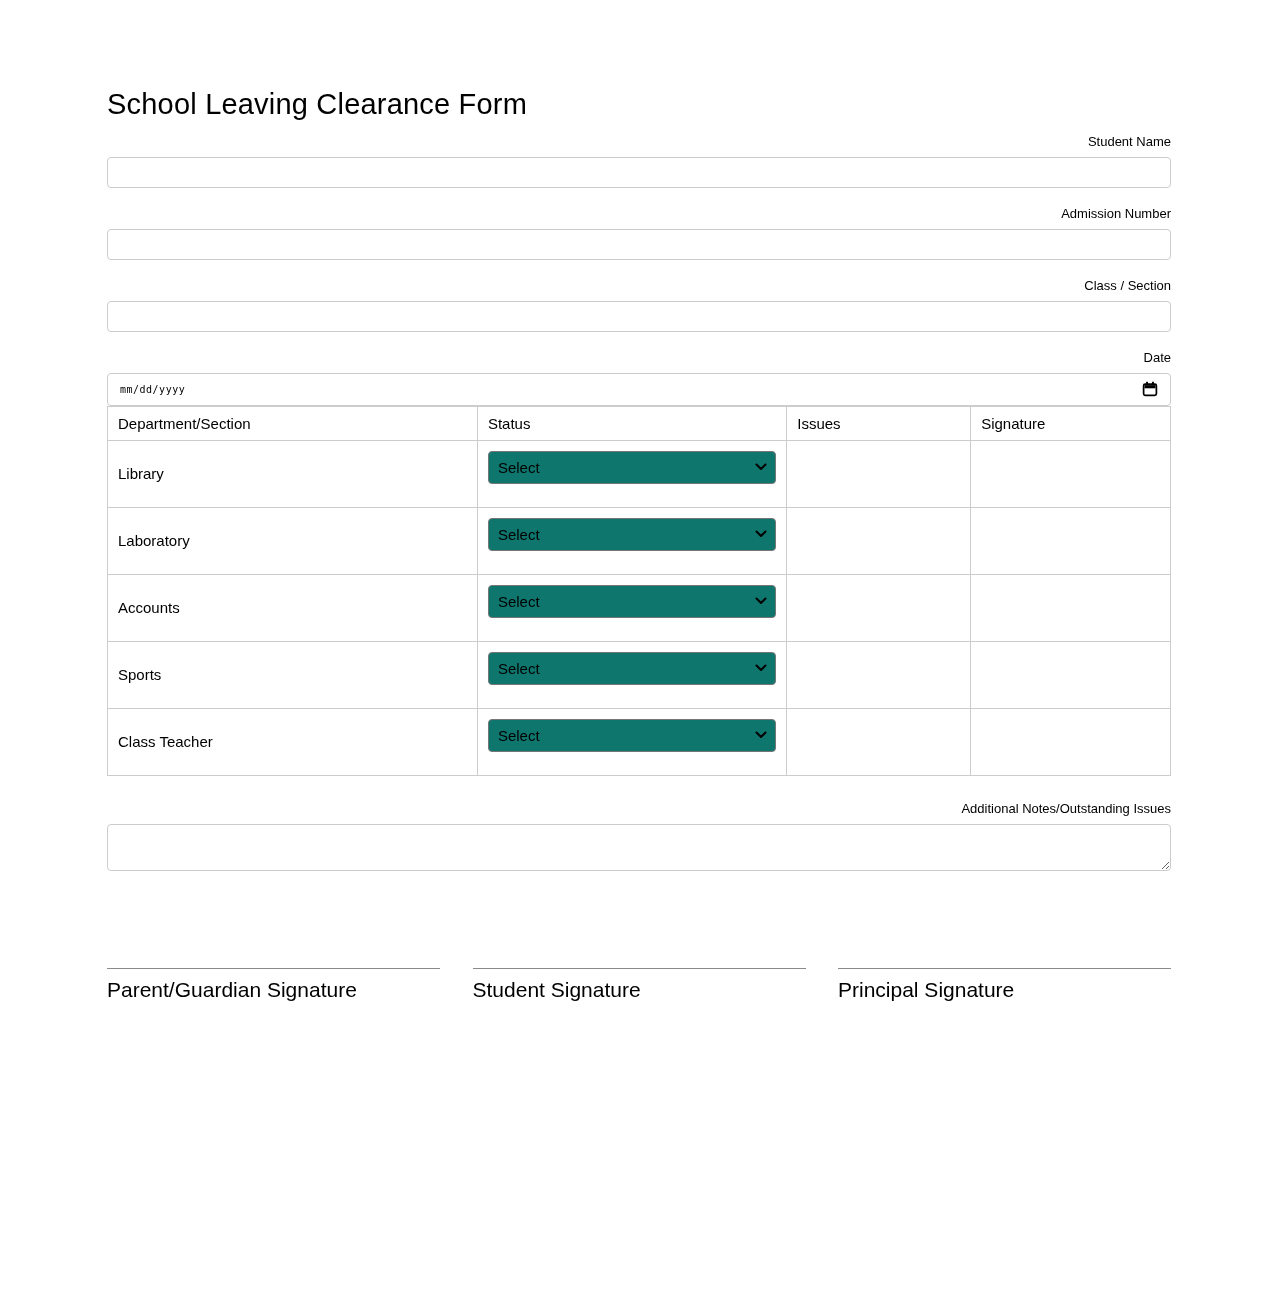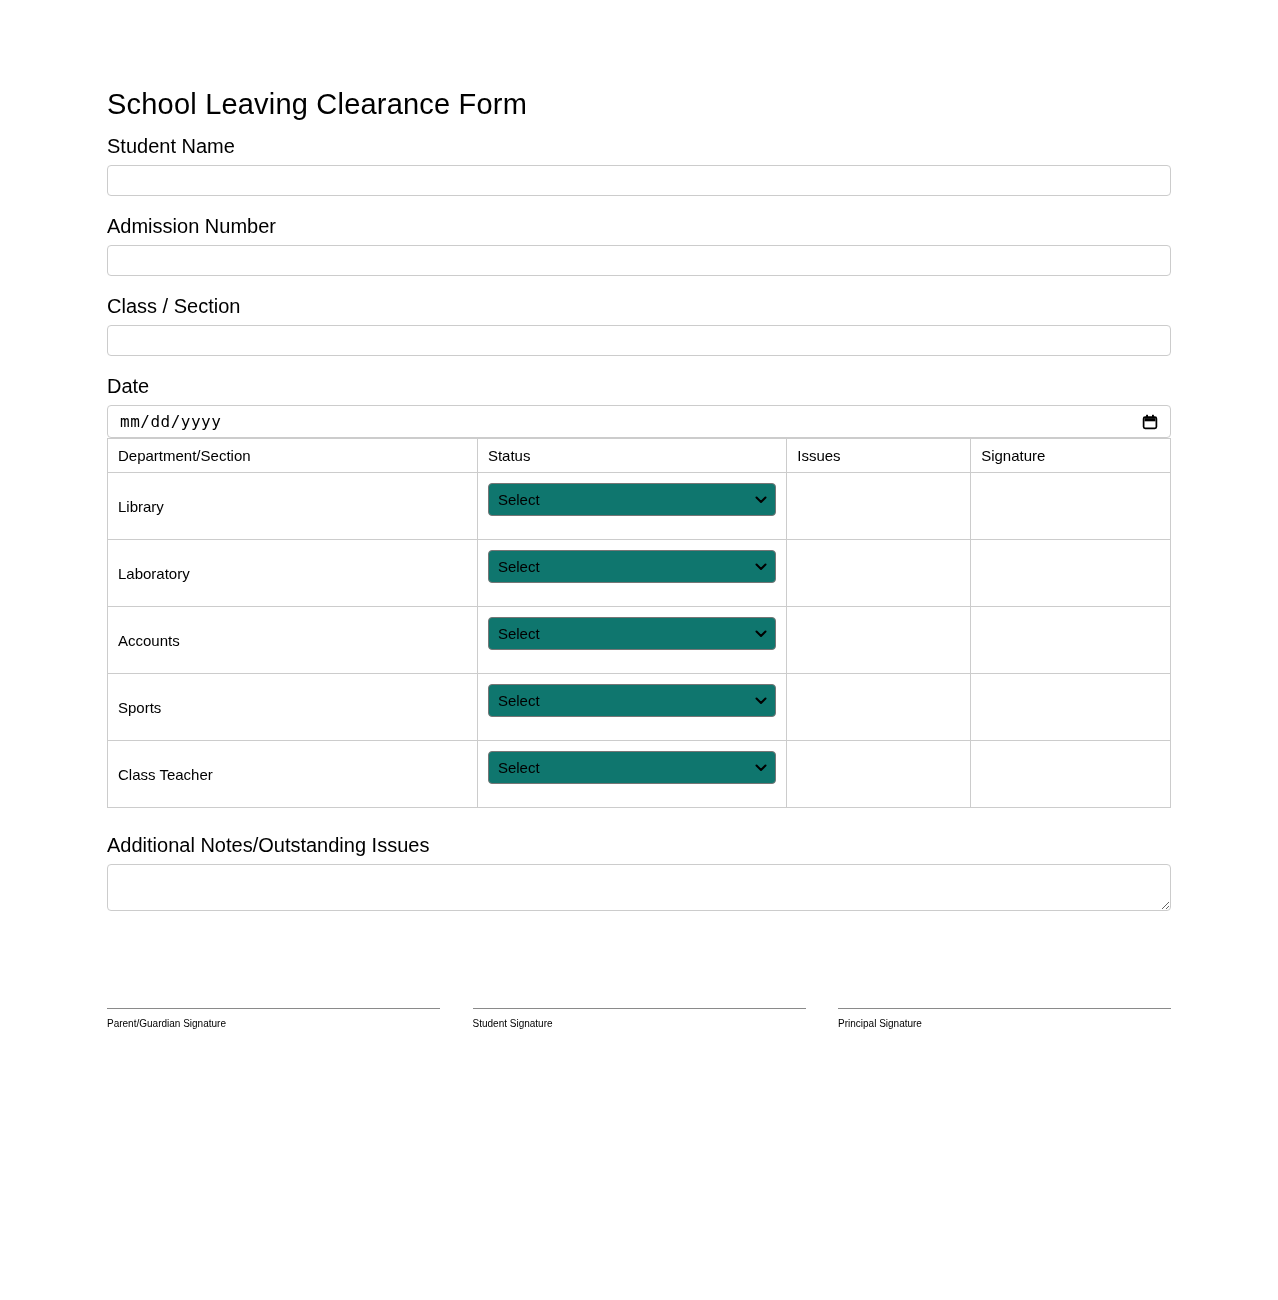--- a/index.html
+++ b/index.html
@@ -16,23 +16,24 @@
     padding-top: 88px;
   }
   h1.page-title {
     font-size: 29px;
     font-weight: 400;
     margin: 0 0 14px 0;
     letter-spacing: 0.2px;
   }
   .field-label {
     display: block;
-    font-size: 20px;
+    font-size: 13px;
     margin: 19px 0 7px 0;
     line-height: 1.15;
+    text-align: right;
   }
   .field-label.first { margin-top: 0; }
   .text-input {
     display: block;
     width: 100%;
     box-sizing: border-box;
     height: 31px;
     border: 1px solid #cccccc;
     border-radius: 4px;
     padding: 0 10px;
@@ -49,21 +50,21 @@
     width: 100%;
     height: 33px;
     border: 1px solid #cccccc;
     border-radius: 4px;
     padding: 0 12px;
     background: #fff;
     cursor: default;
   }
   .date-text {
     font-family: "DejaVu Sans Mono", monospace;
-    font-size: 16px;
+    font-size: 10px;
     letter-spacing: 0.5px;
     color: #000;
   }
   .calendar-icon {
     display: inline-flex;
     align-items: center;
     cursor: pointer;
   }
   h2.section-heading {
     font-size: 17.5px;
@@ -134,21 +135,21 @@
   }
   .signatures {
     display: flex;
     justify-content: space-between;
     margin-top: 97px;
   }
   .sig-block {
     width: 333px;
     border-top: 1px solid #8a8a8a;
     padding-top: 9px;
-    font-size: 10px;
+    font-size: 21px;
   }
 </style>
 </head>
 <body>
 
 <div class="container">
 
   <h1 class="page-title">School Leaving Clearance Form</h1>
 
   <label class="field-label first">Student Name</label>

